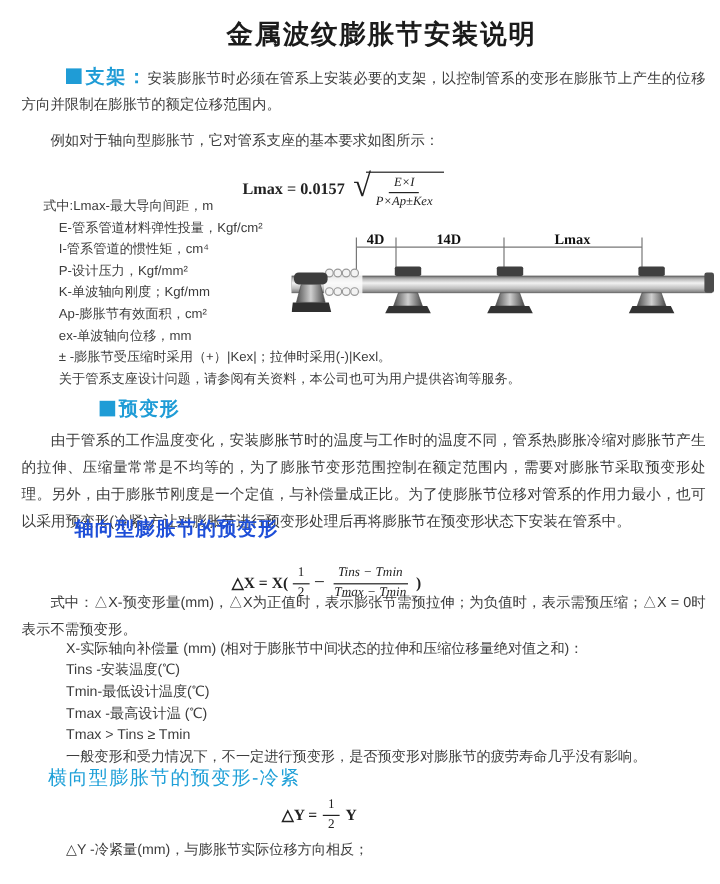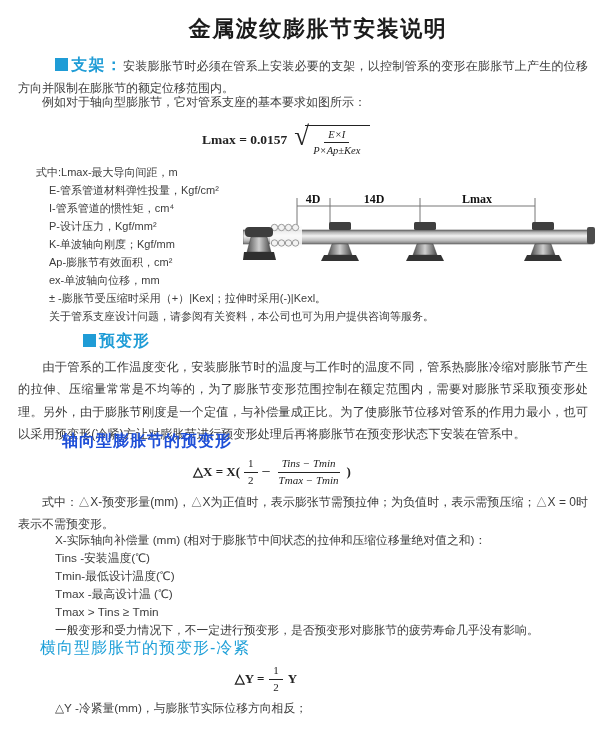--- a/index.html
+++ b/index.html
@@ -5,24 +5,24 @@
   html,body{margin:0;padding:0;background:#e9e9e9;}
   .page{position:relative;width:600px;height:737px;background:#ffffff;overflow:hidden;
         font-family:"Liberation Sans",sans-serif;color:#3c3c3c;padding-left:36px;}
   .title{position:absolute;top:14px;left:0;width:100%;text-align:center;
          font-size:22px;font-weight:bold;color:#1b1b1b;letter-spacing:1.5px;}
   
   .p-support{position:absolute;left:18px;top:54px;width:570px;font-size:12px;
              line-height:22px;text-align:justify;text-indent:37px;}
   .sq{display:inline-block;width:13px;height:13px;background:#1f9cd6;vertical-align:-1px;margin-right:3px;}
   .h-blue{color:#1f9cd6;font-size:16px;font-weight:bold;letter-spacing:1px;}
-  .p-example{position:absolute;left:42px;top:94px;font-size:12px;}
+  .p-example{position:absolute;left:42px;top:109px;font-size:12px;}
   
   .serif{font-family:"Liberation Serif",serif;color:#222;}
-  .formula1{position:absolute;left:202px;top:122px;display:flex;align-items:center;gap:7px;}
+  .formula1{position:absolute;left:202px;top:140px;display:flex;align-items:center;gap:7px;}
   .f-prefix{font-weight:bold;font-size:13.5px;}
   .sqrt{display:flex;align-items:flex-start;}
   .sqrt .sign{font-size:27px;line-height:1;transform:translateY(1px);}
   .sqrt .body{border-top:1.4px solid #222;padding:2px 6px 0 4px;margin-left:-4px;margin-top:3px;}
   .frac{display:inline-flex;flex-direction:column;align-items:center;vertical-align:middle;
         font-size:10.5px;line-height:1.25;}
   .frac .fn{padding:0 4px 1px;border-bottom:1px solid #222;}
   .frac .fd{padding:1px 4px 0;}
   .it{font-style:italic;}
   
@@ -31,21 +31,21 @@
   .defs div:not(:first-child){padding-left:13px;}
   
   .diagram{position:absolute;left:243px;top:194px;}
   
   .h-sec{position:absolute;margin-left:36px;}
   .h-predeform{left:47px;top:331px;}
   .p-predeform{position:absolute;left:18px;top:356px;width:570px;font-size:12.2px;
                line-height:22.4px;text-align:justify;text-indent:2em;}
   .h-axial{position:absolute;left:62px;top:431px;font-size:16px;font-weight:bold;
            color:#1d4ed8;letter-spacing:1px;}
-  .formula2{position:absolute;left:0;top:457px;width:544px;display:flex;justify-content:center;
+  .formula2{position:absolute;left:0;top:471px;width:544px;display:flex;justify-content:center;
             align-items:center;gap:4px;}
   .f2-lead{font-weight:bold;font-size:13px;}
   .p-axnote{position:absolute;left:18px;top:491px;width:570px;font-size:12px;
             line-height:22px;text-align:justify;text-indent:2em;}
   .ax-lines{position:absolute;left:55px;top:531px;font-size:11.8px;line-height:18px;width:540px;}
   .h-lateral{position:absolute;left:40px;top:638px;font-size:16px;font-weight:normal;
              color:#1fa0d8;letter-spacing:1px;}
   .formula3{position:absolute;left:0;top:664px;width:532px;display:flex;justify-content:center;
             align-items:center;gap:5px;}
   .p-ynote{position:absolute;left:55px;top:701px;font-size:11.8px;}

